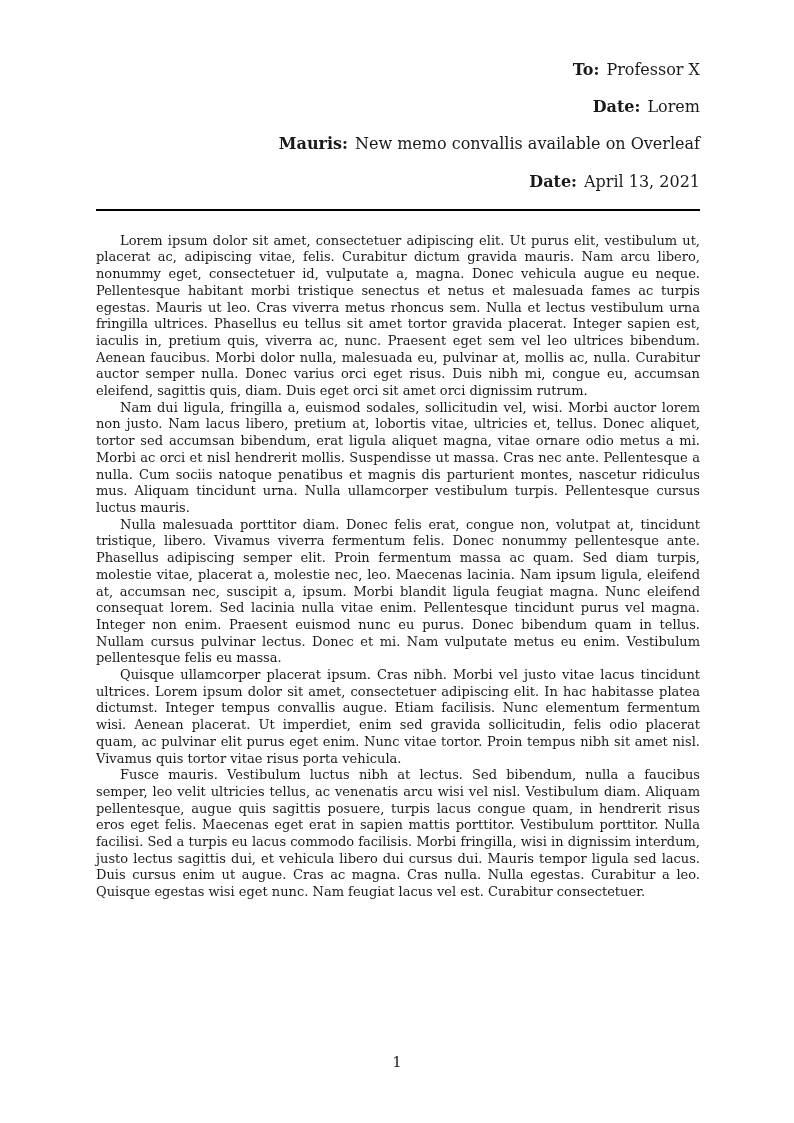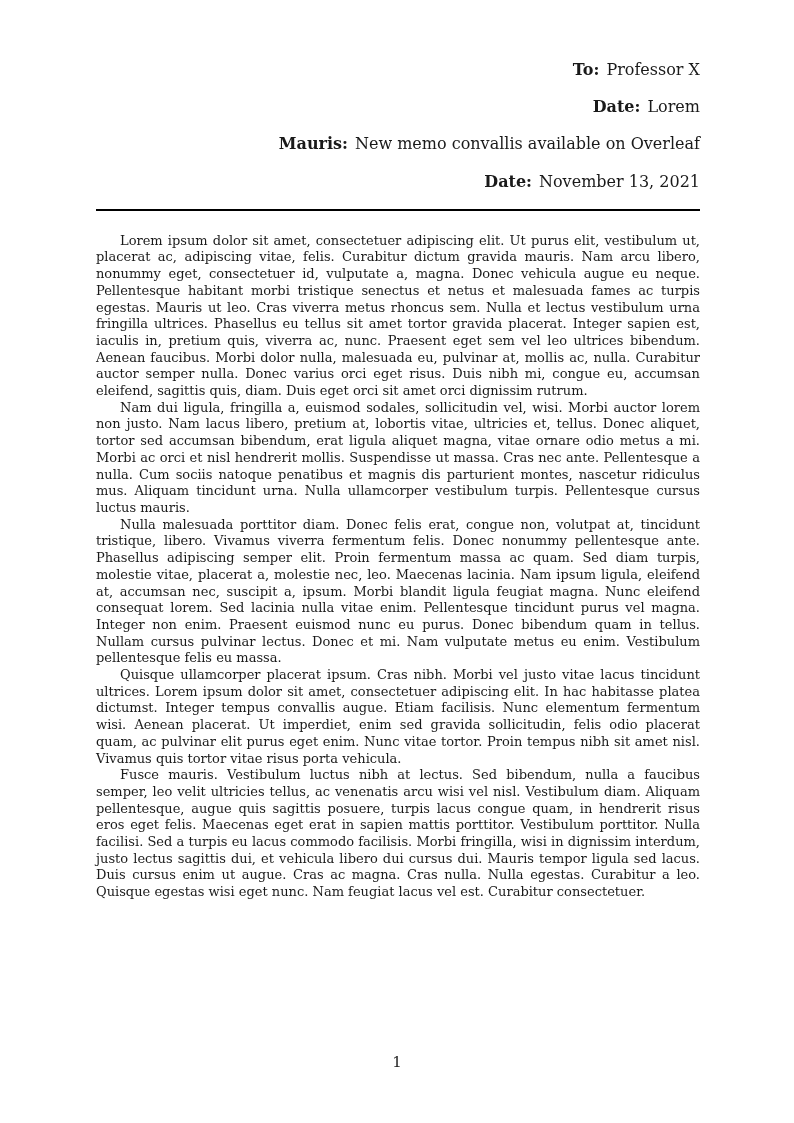--- a/index.html
+++ b/index.html
@@ -92,21 +92,21 @@
     <div class="memo-field">
       <span class="label">To:</span><span>Professor X</span>
     </div>
     <div class="memo-field">
       <span class="label">Date:</span><span>Lorem</span>
     </div>
     <div class="memo-field">
       <span class="label">Mauris:</span><span>New memo convallis available on Overleaf</span>
     </div>
     <div class="memo-field">
-      <span class="label">Date:</span><span>November 13, 2021</span>
+      <span class="label">Date:</span><span>April 13, 2021</span>
     </div>
   </div>
 
   <hr class="memo-divider">
 
   <div class="memo-body">
     <p>Lorem ipsum dolor sit amet, consectetuer adipiscing elit. Ut purus elit, vestibulum ut, placerat ac, adipiscing vitae, felis. Curabitur dictum gravida mauris. Nam arcu libero, nonummy eget, consectetuer id, vulputate a, magna. Donec vehicula augue eu neque. Pellentesque habitant morbi tristique senectus et netus et malesuada fames ac turpis egestas. Mauris ut leo. Cras viverra metus rhoncus sem. Nulla et lectus vestibulum urna fringilla ultrices. Phasellus eu tellus sit amet tortor gravida placerat. Integer sapien est, iaculis in, pretium quis, viverra ac, nunc. Praesent eget sem vel leo ultrices bibendum. Aenean faucibus. Morbi dolor nulla, malesuada eu, pulvinar at, mollis ac, nulla. Curabitur auctor semper nulla. Donec varius orci eget risus. Duis nibh mi, congue eu, accumsan eleifend, sagittis quis, diam. Duis eget orci sit amet orci dignissim rutrum.</p>
     <p>Nam dui ligula, fringilla a, euismod sodales, sollicitudin vel, wisi. Morbi auctor lorem non justo. Nam lacus libero, pretium at, lobortis vitae, ultricies et, tellus. Donec aliquet, tortor sed accumsan bibendum, erat ligula aliquet magna, vitae ornare odio metus a mi. Morbi ac orci et nisl hendrerit mollis. Suspendisse ut massa. Cras nec ante. Pellentesque a nulla. Cum sociis natoque penatibus et magnis dis parturient montes, nascetur ridiculus mus. Aliquam tincidunt urna. Nulla ullamcorper vestibulum turpis. Pellentesque cursus luctus mauris.</p>
     <p>Nulla malesuada porttitor diam. Donec felis erat, congue non, volutpat at, tincidunt tristique, libero. Vivamus viverra fermentum felis. Donec nonummy pellentesque ante. Phasellus adipiscing semper elit. Proin fermentum massa ac quam. Sed diam turpis, molestie vitae, placerat a, molestie nec, leo. Maecenas lacinia. Nam ipsum ligula, eleifend at, accumsan nec, suscipit a, ipsum. Morbi blandit ligula feugiat magna. Nunc eleifend consequat lorem. Sed lacinia nulla vitae enim. Pellentesque tincidunt purus vel magna. Integer non enim. Praesent euismod nunc eu purus. Donec bibendum quam in tellus. Nullam cursus pulvinar lectus. Donec et mi. Nam vulputate metus eu enim. Vestibulum pellentesque felis eu massa.</p>
     <p>Quisque ullamcorper placerat ipsum. Cras nibh. Morbi vel justo vitae lacus tincidunt ultrices. Lorem ipsum dolor sit amet, consectetuer adipiscing elit. In hac habitasse platea dictumst. Integer tempus convallis augue. Etiam facilisis. Nunc elementum fermentum wisi. Aenean placerat. Ut imperdiet, enim sed gravida sollicitudin, felis odio placerat quam, ac pulvinar elit purus eget enim. Nunc vitae tortor. Proin tempus nibh sit amet nisl. Vivamus quis tortor vitae risus porta vehicula.</p>

